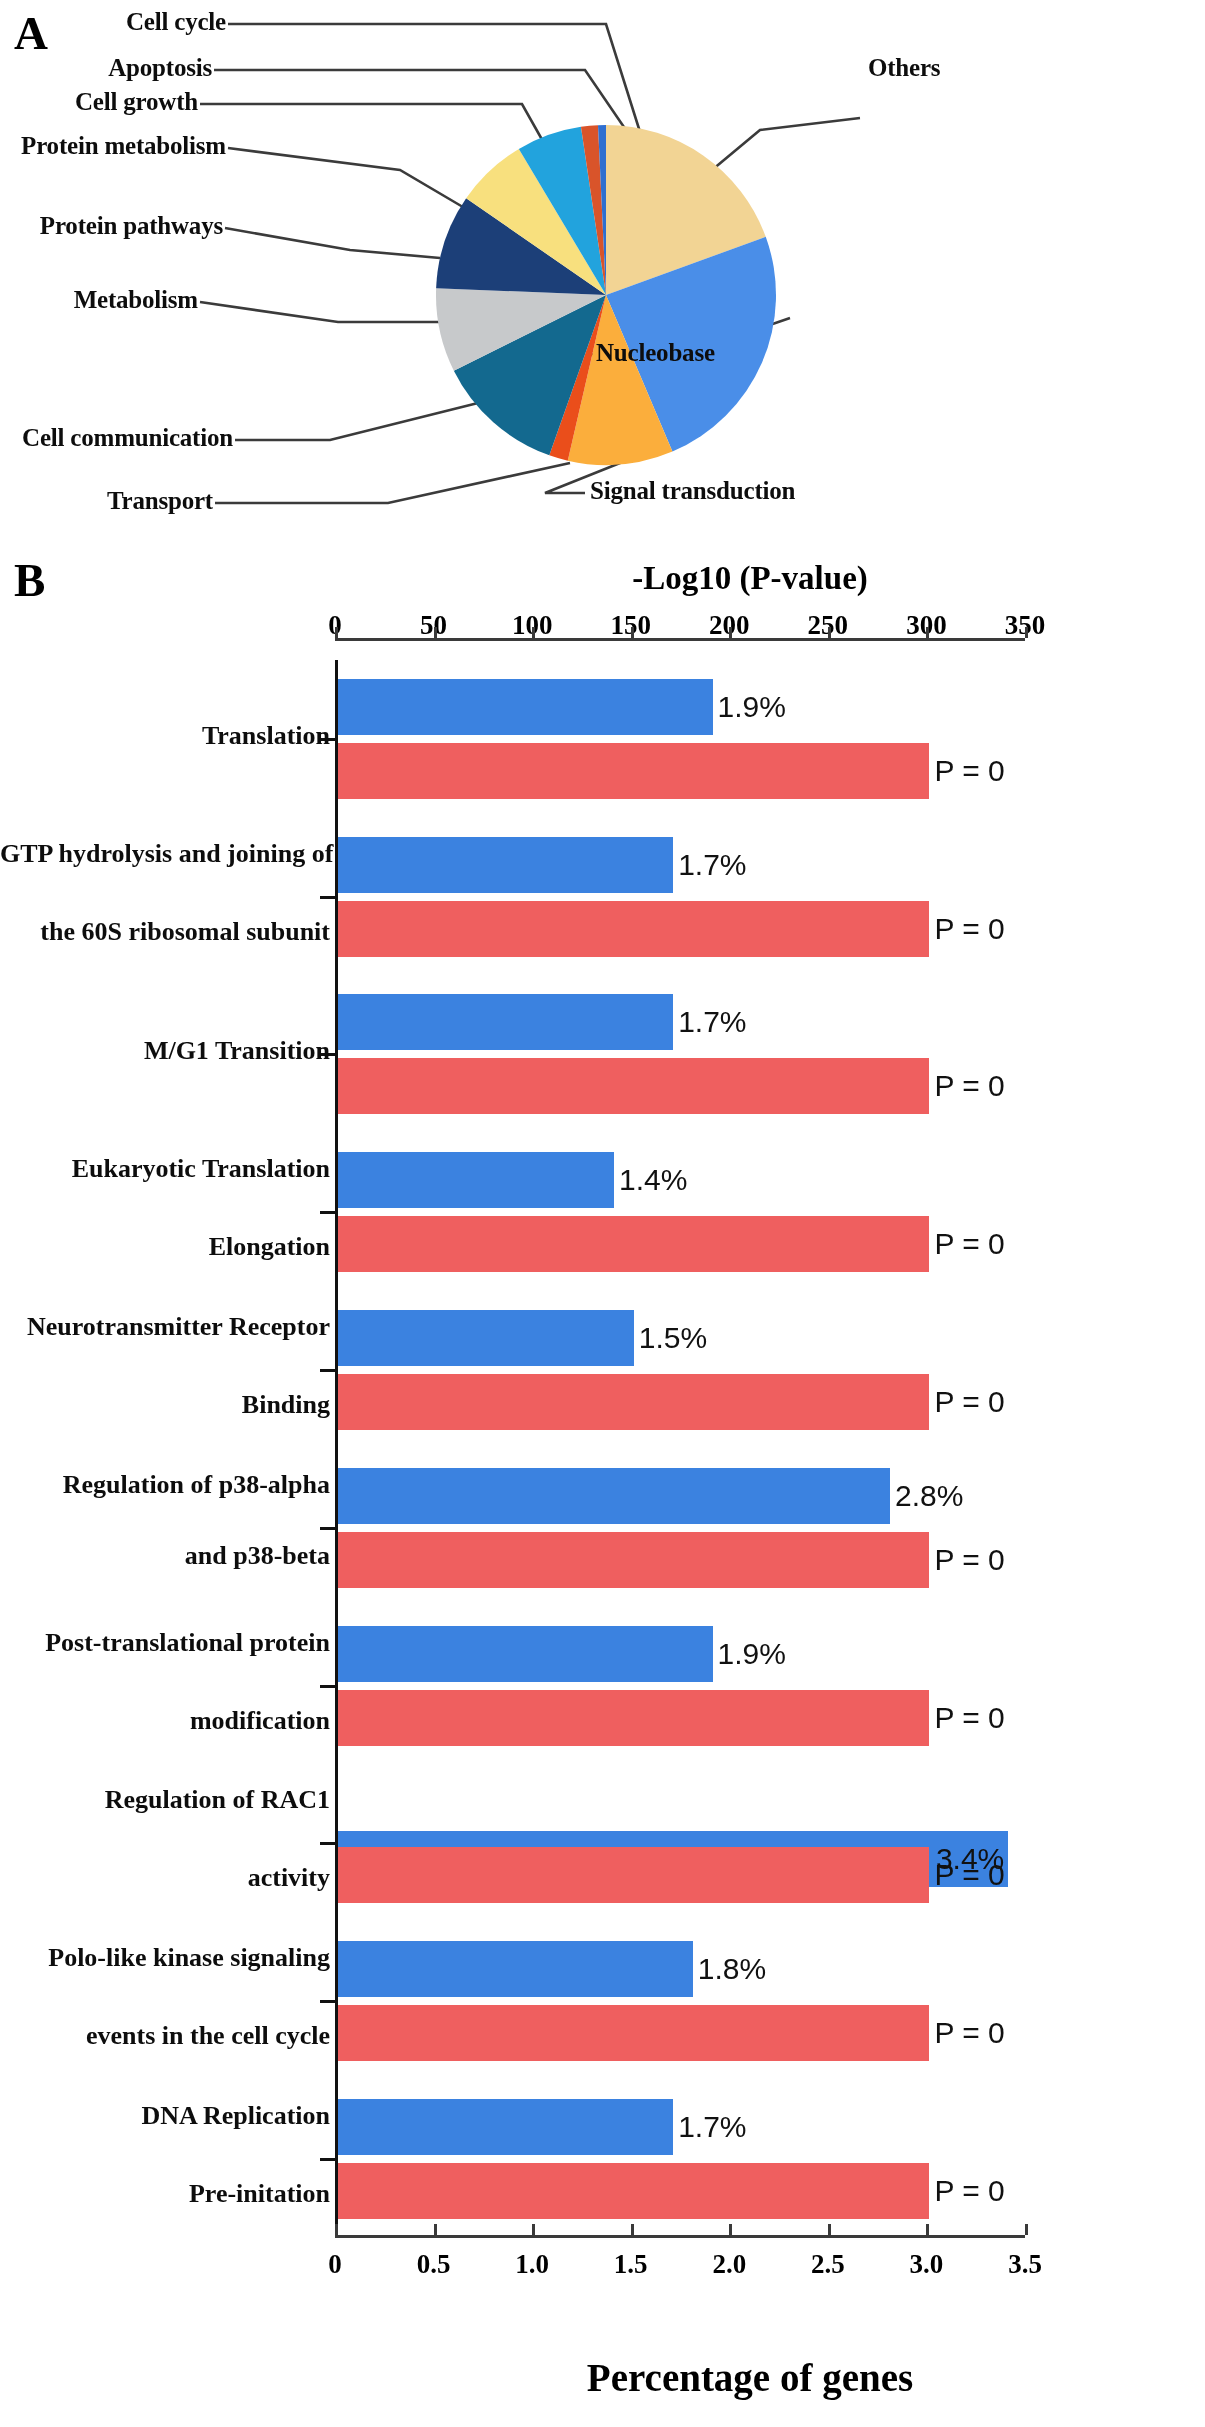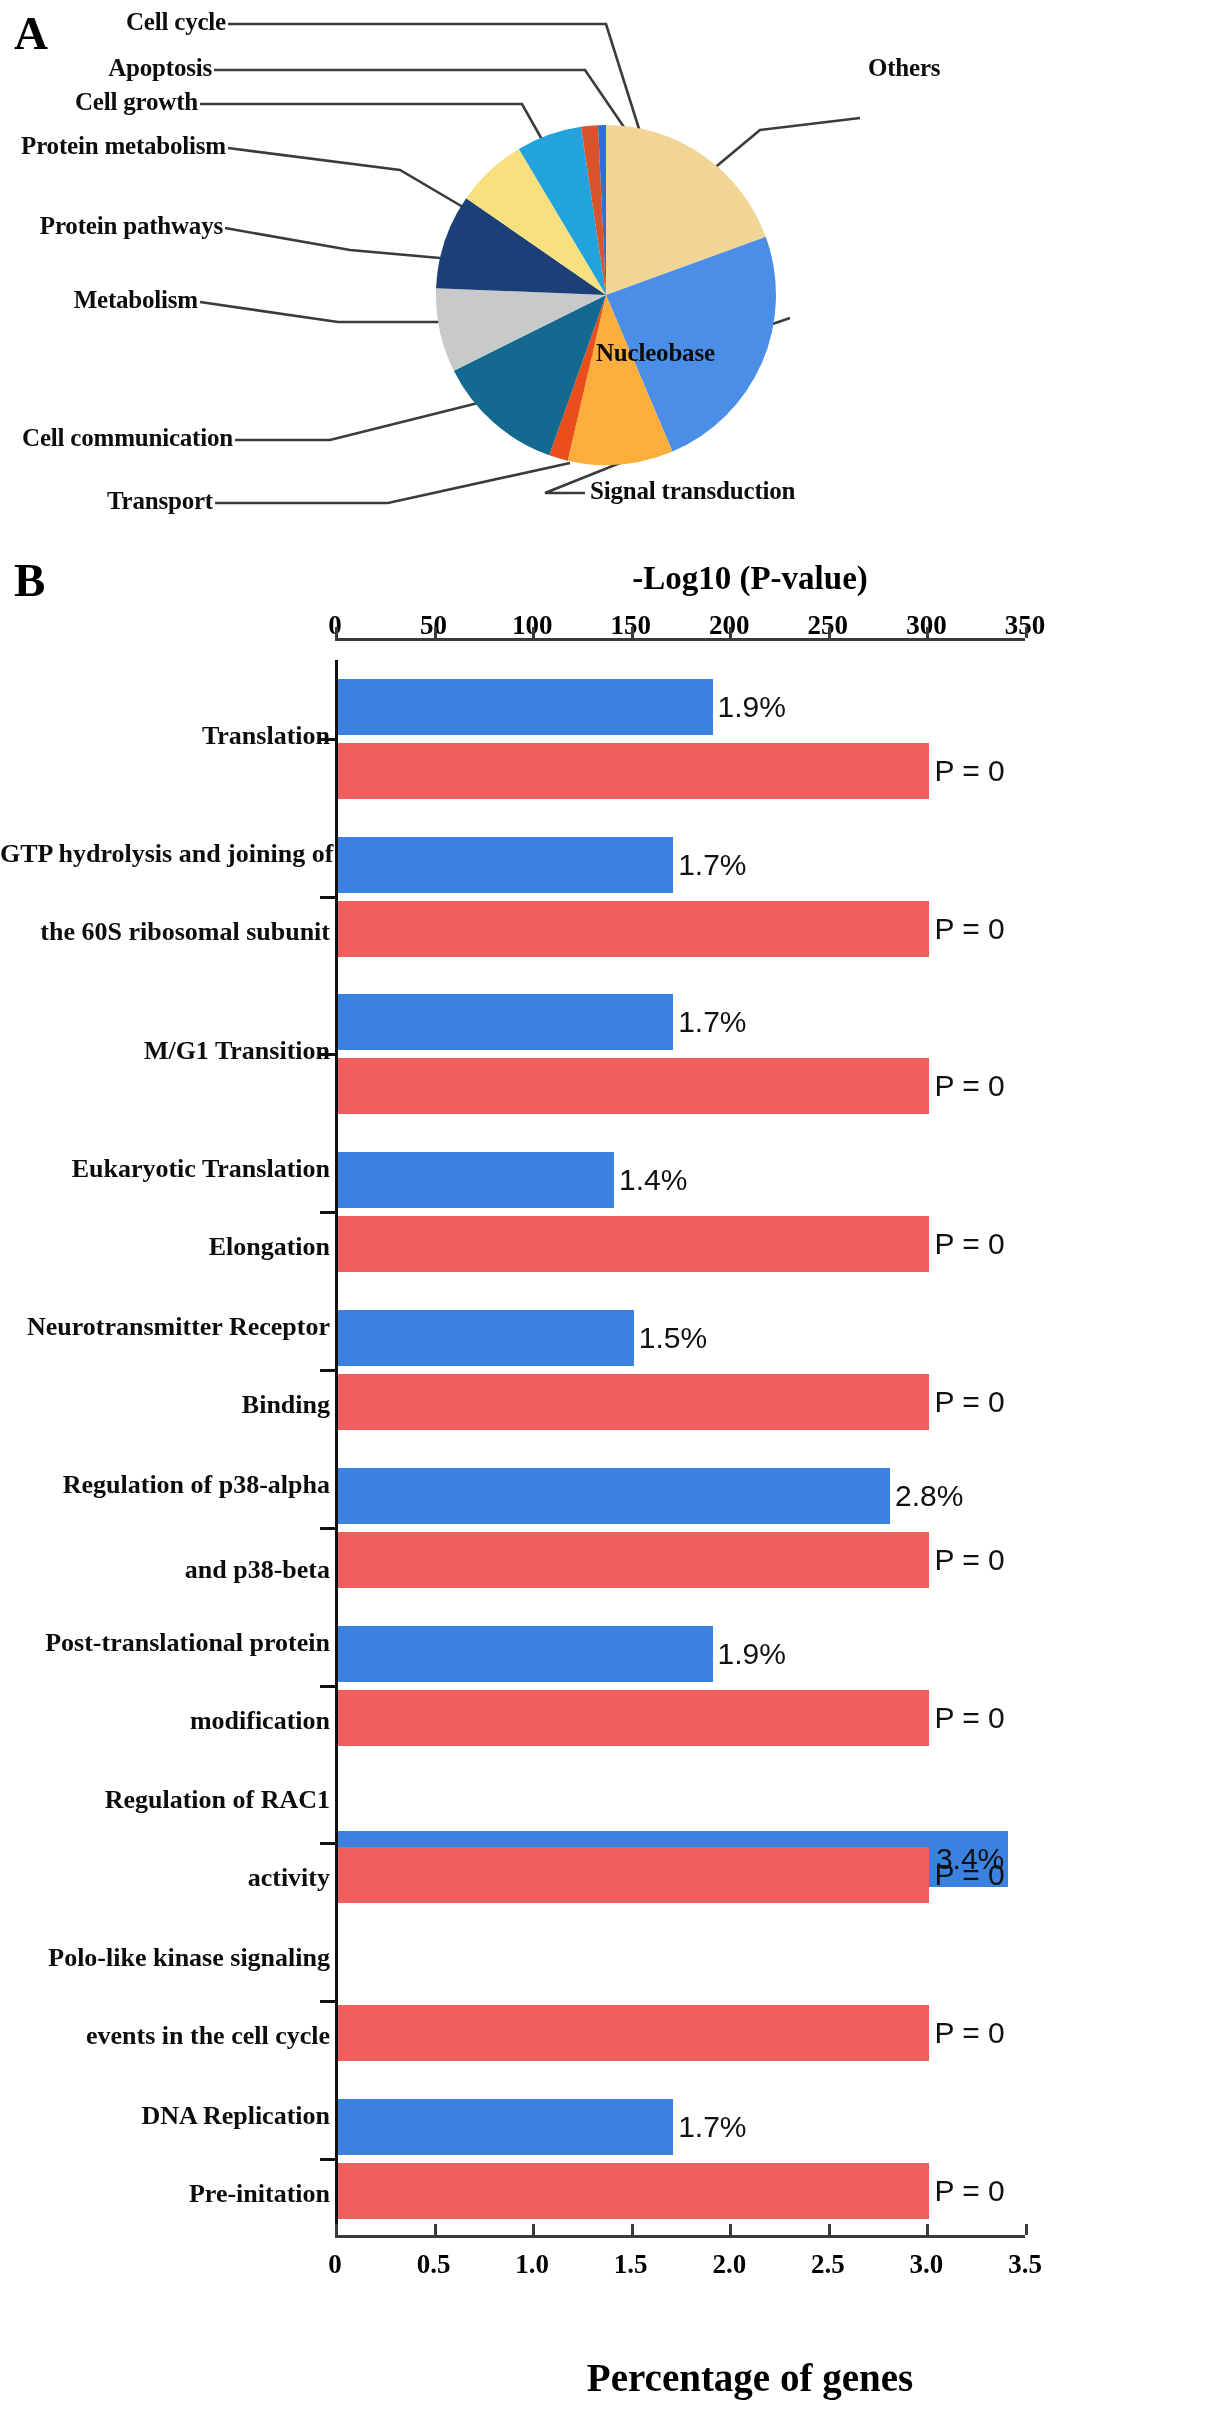--- a/index.html
+++ b/index.html
@@ -245,21 +245,21 @@
               <span class="barval">2.8%</span>
             </div>
           </div>
           <div style="position: absolute; left: 0px; top: 82.9px; width: 100%; height: 56px;">
             <div class="bar red" style="width: 591.429px;">
               <span class="barval">P = 0</span>
             </div>
           </div>
           <div class="ytick" style="top: 77.9px;"></div>
           <div class="catline" style="top: 20.9px;">Regulation of p38-alpha</div>
-          <div class="catline" style="top: 106px;">and p38-beta</div>
+          <div class="catline" style="top: 92px;">and p38-beta</div>
         </div>
         <div class="grp" style="top: 946.8px; height: 157.8px;">
           <div style="position: absolute; left: 0px; top: 18.9px; width: 100%; height: 56px;">
             <div class="bar blue" style="width: 374.571px;">
               <span class="barval">1.9%</span>
             </div>
           </div>
           <div style="position: absolute; left: 0px; top: 82.9px; width: 100%; height: 56px;">
             <div class="bar red" style="width: 591.429px;">
               <span class="barval">P = 0</span>
@@ -278,20 +278,25 @@
           <div style="position: absolute; left: 0px; top: 82.9px; width: 100%; height: 56px;">
             <div class="bar red" style="width: 591.429px;">
               <span class="barval">P = 0</span>
             </div>
           </div>
           <div class="ytick" style="top: 77.9px;"></div>
           <div class="catline" style="top: 20.9px;">Regulation of RAC1</div>
           <div class="catline" style="top: 98.9px;">activity</div>
         </div>
         <div class="grp" style="top: 1262.4px; height: 157.8px;">
+          <div style="position: absolute; left: 0px; top: 18.9px; width: 100%; height: 56px;">
+            <div class="bar blue" style="width: 354.857px;">
+              <span class="barval">1.8%</span>
+            </div>
+          </div>
           <div style="position: absolute; left: 0px; top: 82.9px; width: 100%; height: 56px;">
             <div class="bar red" style="width: 591.429px;">
               <span class="barval">P = 0</span>
             </div>
           </div>
           <div class="ytick" style="top: 77.9px;"></div>
           <div class="catline" style="top: 20.9px;">Polo-like kinase signaling</div>
           <div class="catline" style="top: 98.9px;">events in the cell cycle</div>
         </div>
         <div class="grp" style="top: 1420.2px; height: 157.8px;">

